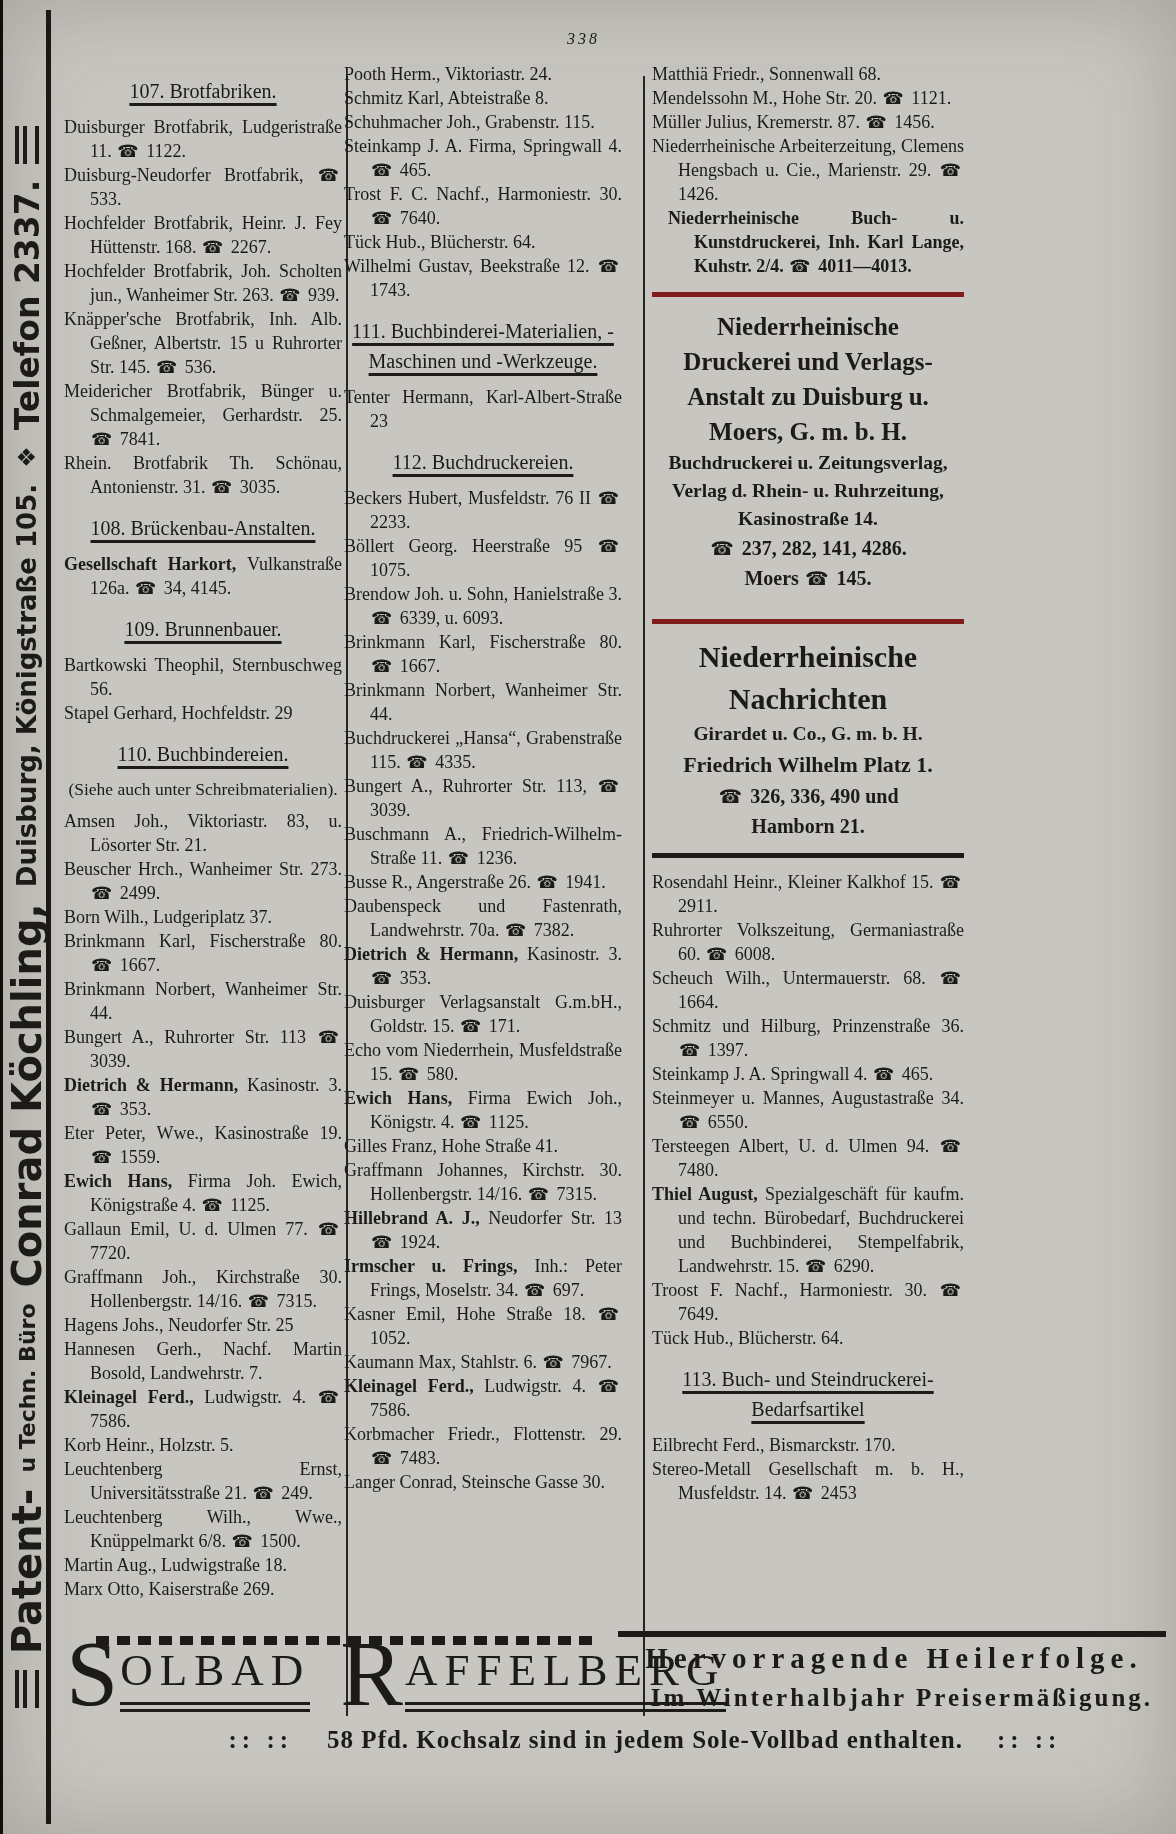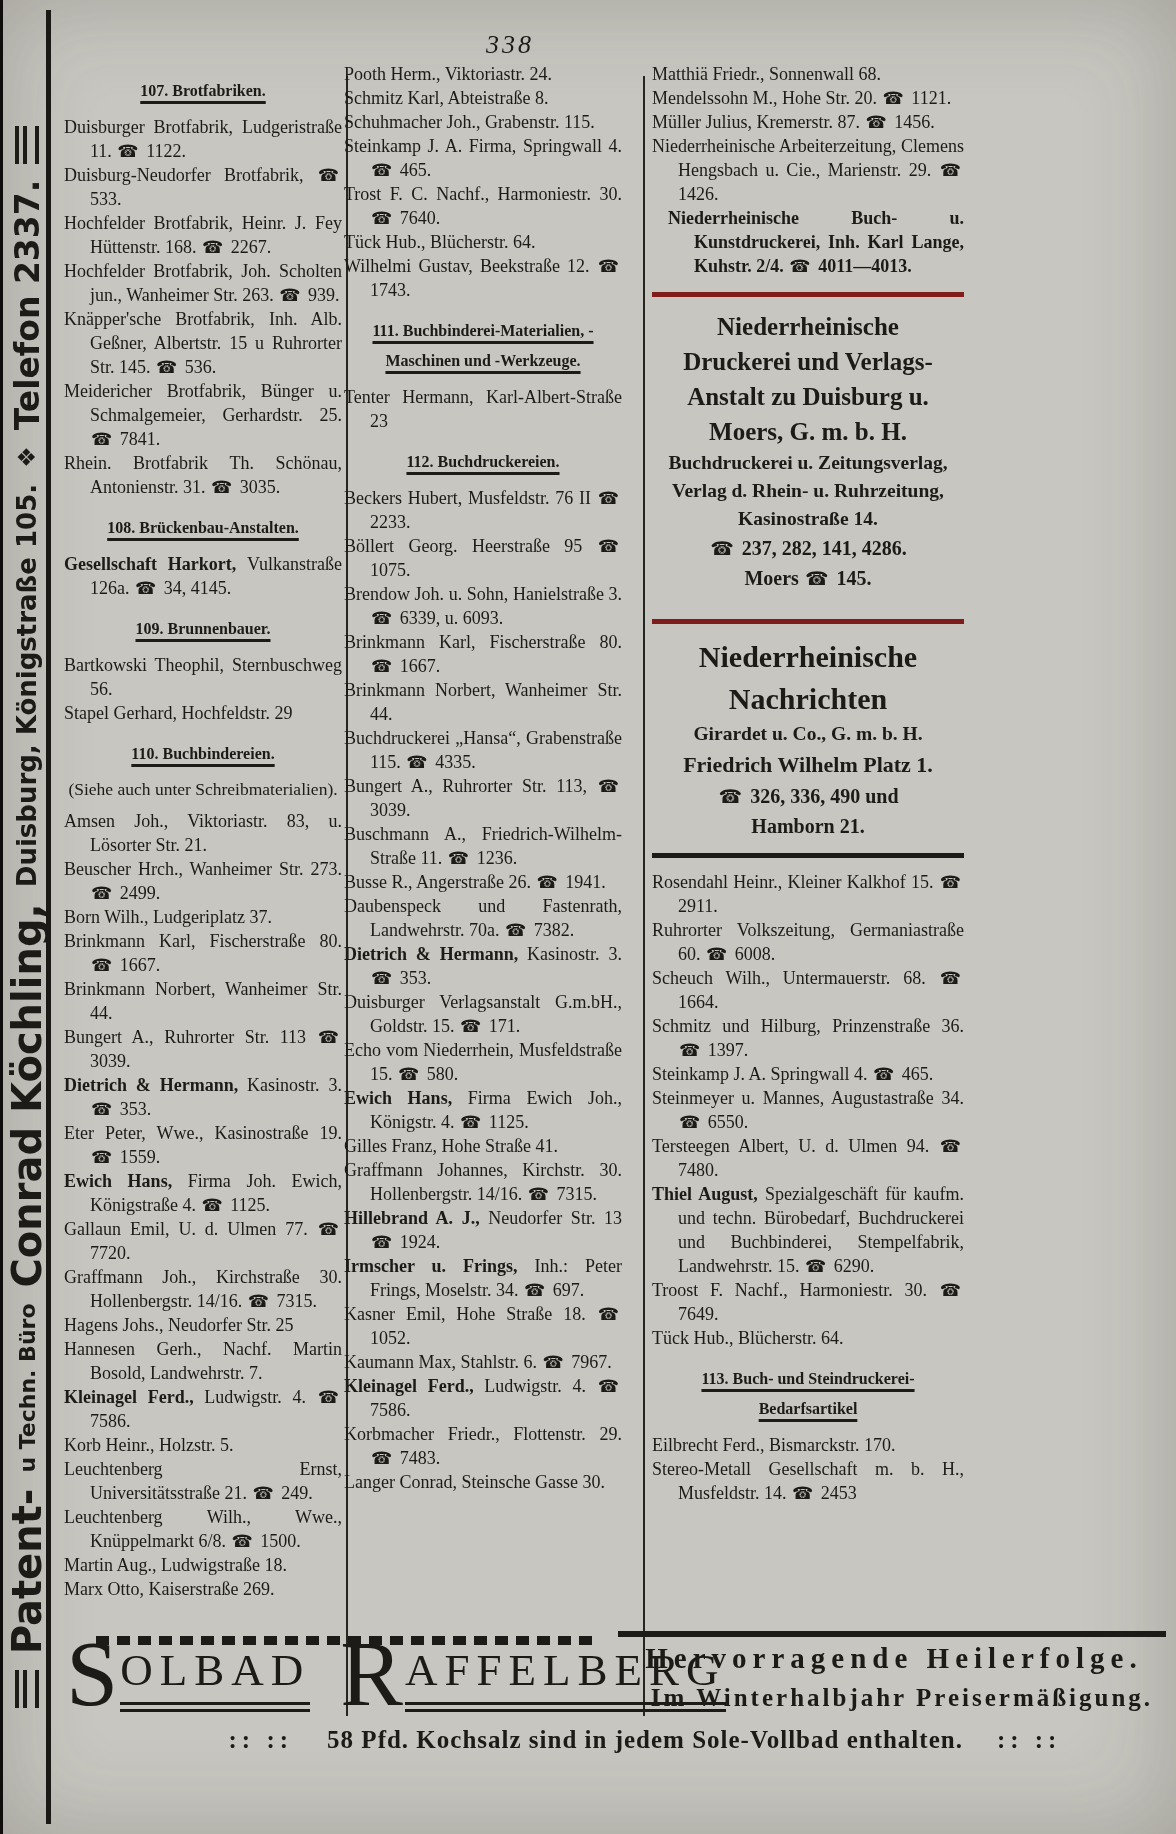--- a/index.html
+++ b/index.html
@@ -3,32 +3,32 @@
 <meta charset="utf-8">
 <style>
   html,body{margin:0;padding:0;background:#a7a6a0;}
   .page{position:relative;width:1176px;height:1834px;background:#c7c6c0;overflow:hidden;
         color:#1c1b18;font-family:"Liberation Serif",serif;
         box-shadow:inset 0 0 90px rgba(60,55,45,.25);}
   .edge{position:absolute;left:0;top:0;width:3px;height:100%;background:#0f0e0c;}
   .sidebar-rule{position:absolute;left:46px;top:10px;width:5px;height:1814px;background:#1a1916;}
   .vr{position:absolute;top:76px;width:2px;height:1640px;background:#26251f;}
   .vr1{left:346px}.vr2{left:643px}
-  .pagenum{position:absolute;top:30px;left:420px;width:180px;text-align:center;
-           font-size:26px;letter-spacing:3px;font-style:italic;}
+  .pagenum{position:absolute;top:30px;left:420px;width:180px;text-align:right;
+           font-size:16px;letter-spacing:3px;font-style:italic;}
   
   .col{position:absolute;top:62px;height:1648px;overflow:hidden;text-align:justify;}
   .col1{left:64px;width:278px}
   .col2{left:344px;width:278px}
   .col3{left:652px;width:312px}
   .entry{margin:0;padding-left:26px;text-indent:-26px;font-size:18px;line-height:24px;}
   .entry.bold{font-weight:bold;margin-left:16px;}
   .lead{font-weight:bold;}
   .phone-icon{font-family:"DejaVu Sans",sans-serif;font-size:.95em;padding:0 3px 0 1px;}
-  .heading{font-weight:bold;font-size:16px;line-height:30px;text-align:center;margin:14px 2px 9px;
+  .heading{font-weight:normal;font-size:20px;line-height:30px;text-align:center;margin:14px 2px 9px;
            text-decoration:underline;text-decoration-thickness:3px;text-underline-offset:5px;}
   .note{text-align:center;font-size:17.5px;line-height:23px;margin:4px 0 8px;}
   
   .ad{text-align:center;margin:14px 0 0;padding:12px 0 12px;border-top:5px solid #7f1d1d;}
   .ad.rb{border-bottom:5px solid #1c1b18;margin-bottom:12px;}
   .ad-xl{font-size:25px;font-weight:bold;line-height:35px;}
   .ad-xl2{font-size:30px;font-weight:bold;line-height:42px;}
   .ad-lg{font-size:22px;font-weight:bold;line-height:33px;}
   .ad-md{font-size:19.5px;font-weight:bold;line-height:28px;}
   .ad-ph{font-size:20px;font-weight:bold;line-height:30px;}

